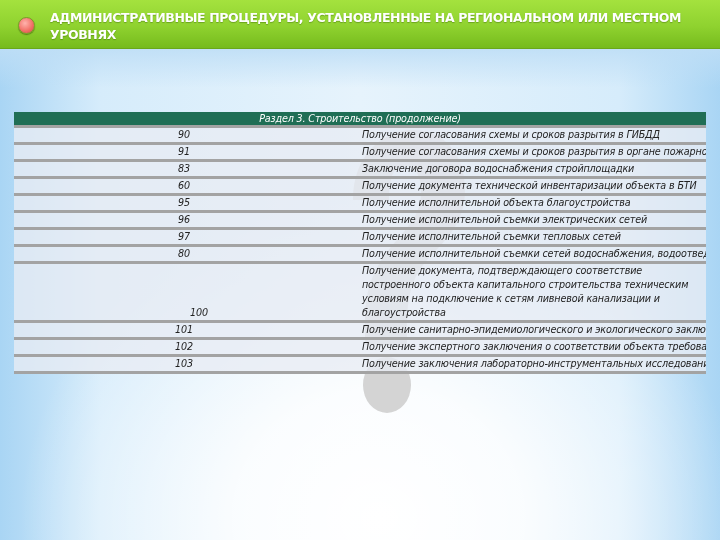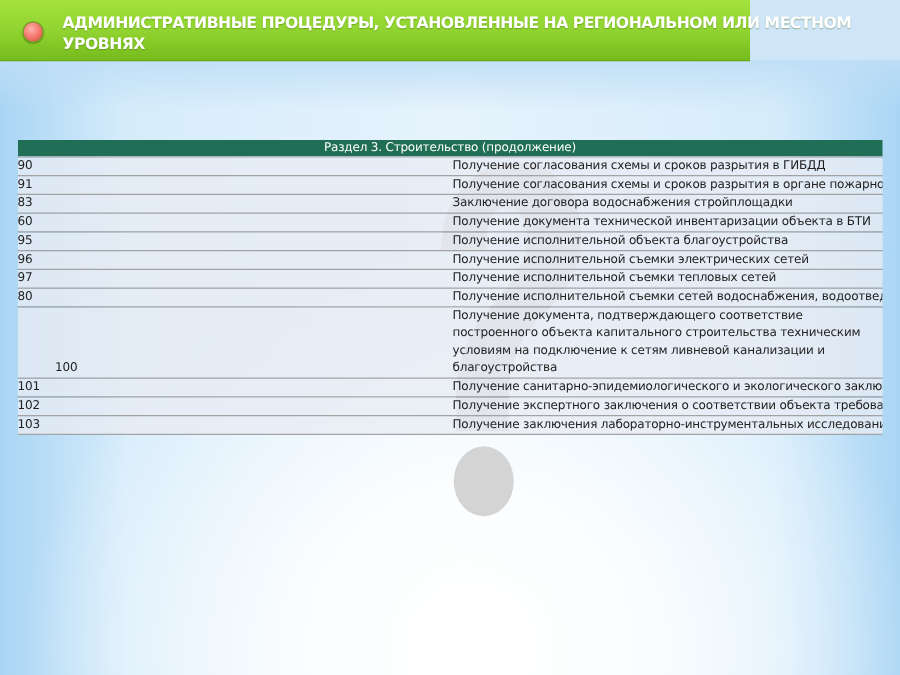--- a/index.html
+++ b/index.html
@@ -12,21 +12,21 @@
       position: absolute; left: 0; top: 48px; width: 720px; height: 492px;
       background:
         radial-gradient(ellipse 360px 320px at 380px 470px, rgba(255,255,255,1) 0%, rgba(255,255,255,0.85) 40%, rgba(255,255,255,0) 100%),
         linear-gradient(90deg, #a9d5f4 0%, #d6ecfb 14%, #e6f3fc 50%, #d6ecfb 86%, #a9d5f4 100%);
     }
     .slide-bg::after {
       content: ""; position: absolute; left: 0; right: 0; top: 0; height: 40px;
       background: linear-gradient(180deg, rgba(190,222,246,0.9), rgba(220,238,251,0));
     }
     .title-bar {
-      position: absolute; left: 0; top: 0; width: 600px; height: 48px;
+      position: absolute; left: 0; top: 0; width: 720px; height: 48px;
       background: linear-gradient(180deg, #a4e23e 0%, #8fd22f 55%, #76bb1d 100%);
       border-bottom: 1px solid #6aa81a;
     }
     .title-bullet {
       position: absolute; left: 18px; top: 17px; width: 15px; height: 15px; border-radius: 50%;
       background: radial-gradient(circle at 40% 35%, #ffb3ad 0%, #f06d63 60%, #cc4f45 100%);
       box-shadow: 0 1px 1px rgba(60,80,10,0.6);
       border: 1px solid #7a9b2a;
     }
     .title-text {
@@ -42,26 +42,26 @@
     .table-wrap {
       position: absolute; left: 14px; top: 112px; width: 692px;
     }
     table.proc {
       width: 692px; border-collapse: collapse; table-layout: fixed;
       font-family: "DejaVu Sans", sans-serif; font-size: 9.6px; color: #222;
       letter-spacing: -0.15px;
     }
     table.proc td {
       padding: 0 0 0 3px; height: 14px; line-height: 14px;
-      border-bottom: 1px solid #a3a3a3;
+      border-bottom: 3px solid #a3a3a3;
       background: rgba(232, 236, 243, 0.78);
-      white-space: nowrap; overflow: hidden;
+      white-space: nowrap; overflow: hidden; font-style: italic;
     }
     table.proc td.num {
-      width: 28px; text-align: left; padding: 0 6px 0 0; color: #222;
+      width: 28px; text-align: center; padding: 0 6px 0 0; color: #222;
     }
     table.proc td.txt { padding-left: 2px; }
     table.proc td.multi { white-space: normal; line-height: 14px; height: 28px; }
     table.proc tr.header td {
       background: #1f6e55; color: #ffffff; text-align: center; height: 13px; line-height: 13px;
       padding-left: 0;
     }
   </style>
 </head>
 <body>

